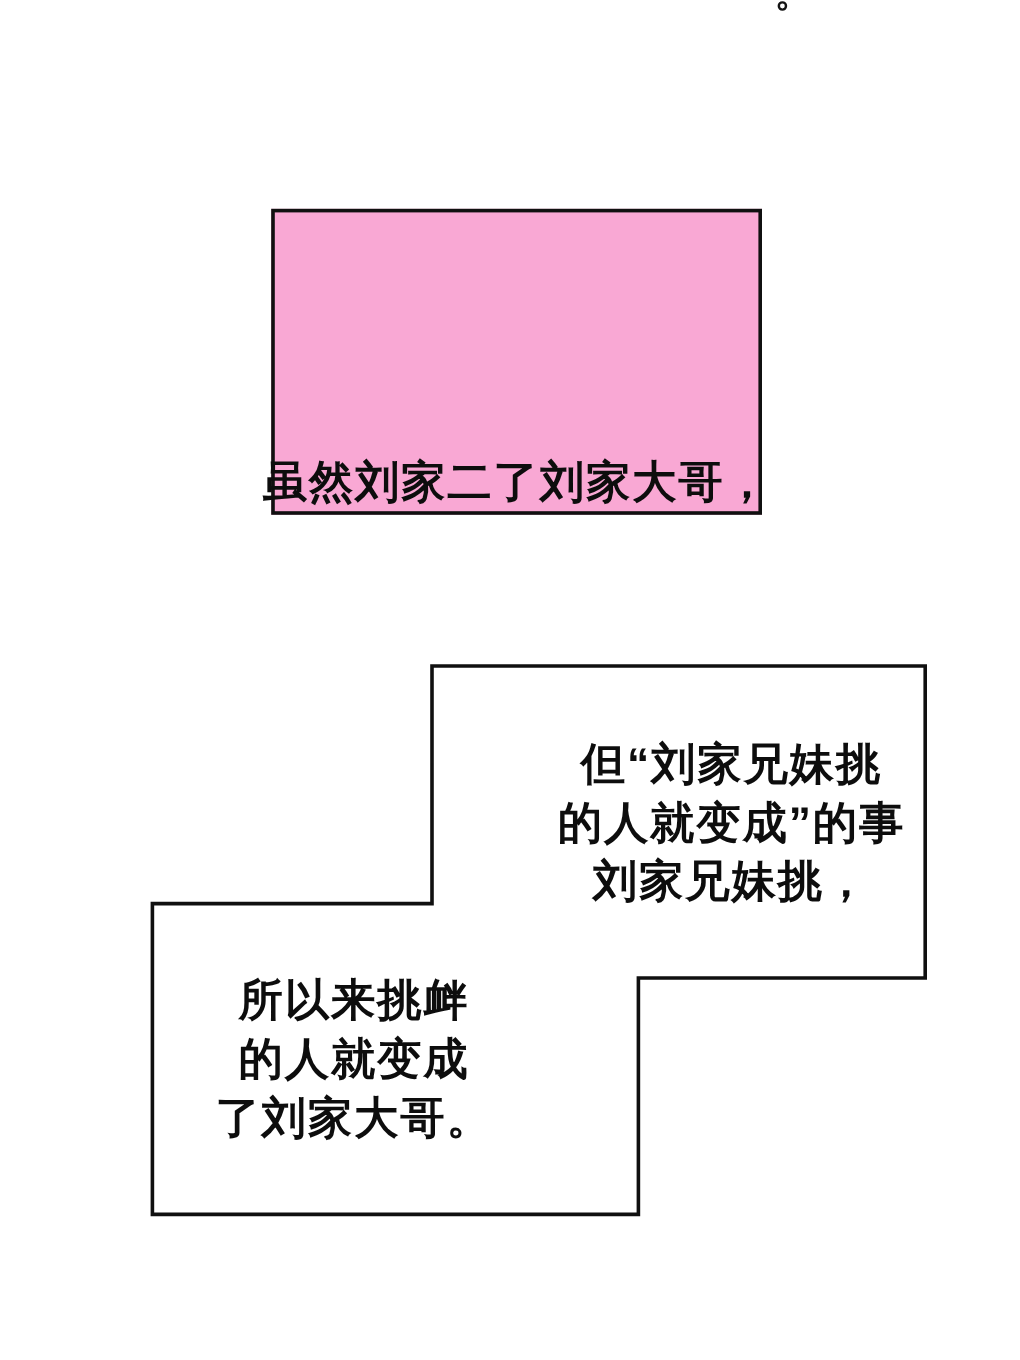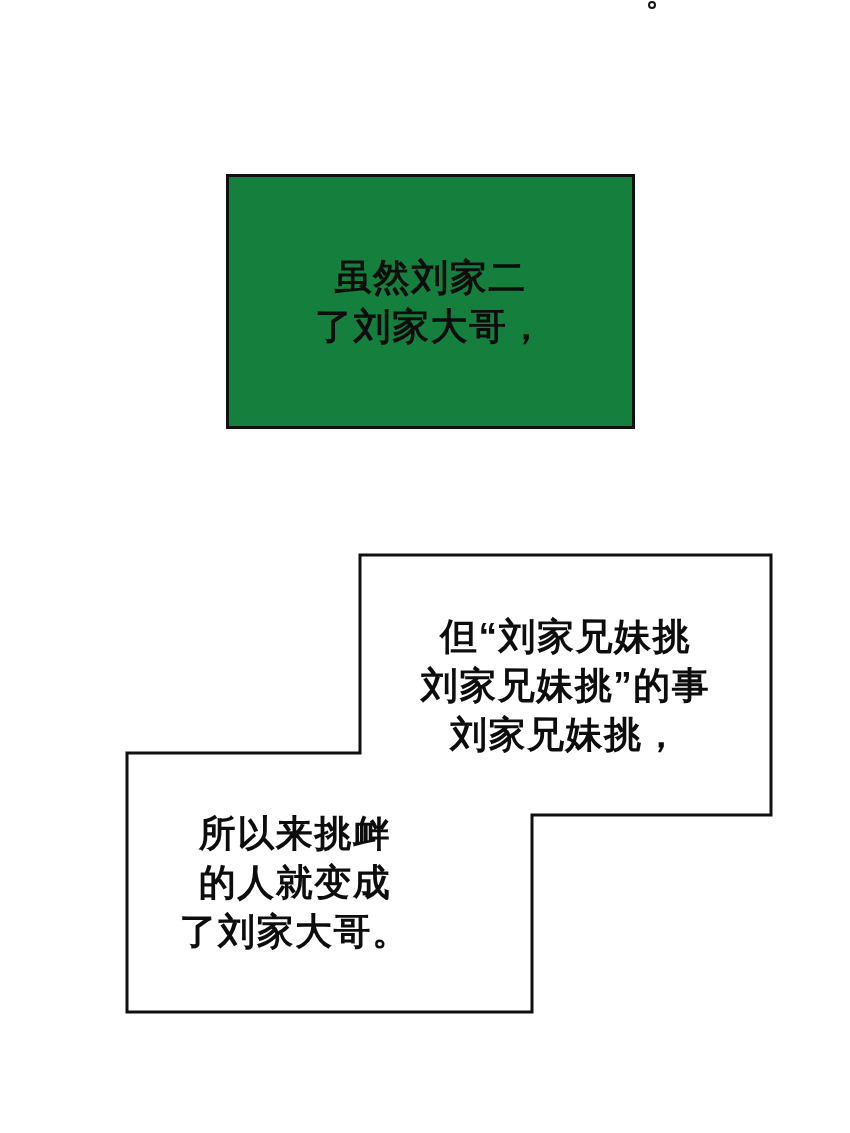--- a/index.html
+++ b/index.html
@@ -29,25 +29,25 @@
   }
   
   .panel-1 {
     position: absolute;
     left: 226px;
     top: 174px;
     width: 409px;
     height: 255px;
     box-sizing: border-box;
     border: 3px solid #101010;
-    background: #15803d;
+    background: #f9a8d4;
     display: flex;
-    flex-direction: column;
+    flex-direction: row;
     justify-content: center;
-    align-items: center;
+    align-items: flex-end;
   }
   
   .merged-panel-svg {
     position: absolute;
     left: 124px;
     top: 552px;
     width: 652px;
     height: 464px;
   }
   
@@ -56,20 +56,21 @@
     display: flex;
     flex-direction: column;
     justify-content: center;
     align-items: center;
   }
   .panel-text-2 {
     left: 360px;
     top: 555px;
     width: 411px;
     height: 260px;
+    padding-left: 44px;
   }
   .panel-text-3 {
     left: 127px;
     top: 753px;
     width: 336px;
     height: 259px;
   }
   .caption-line {
     font-size: 37px;
     line-height: 49px;
@@ -91,21 +92,21 @@
     <div class="caption-line">虽然刘家二</div>
     <div class="caption-line">了刘家大哥，</div>
   </section>
 
   <svg class="merged-panel-svg" viewBox="0 0 652 464" xmlns="http://www.w3.org/2000/svg">
     <path d="M 236 3 H 647 V 263 H 408 V 460 H 3 V 201 H 236 Z" fill="#ffffff" stroke="#101010" stroke-width="3" stroke-linejoin="miter"></path>
   </svg>
 
   <div class="panel-text panel-text-2">
     <div class="caption-line">但“刘家兄妹挑</div>
-    <div class="caption-line">刘家兄妹挑”的事</div>
+    <div class="caption-line">的人就变成”的事</div>
     <div class="caption-line">刘家兄妹挑，</div>
   </div>
 
   <div class="panel-text panel-text-3">
     <div class="caption-line">所以来挑衅</div>
     <div class="caption-line">的人就变成</div>
     <div class="caption-line">了刘家大哥。</div>
   </div>
 
 </div>

